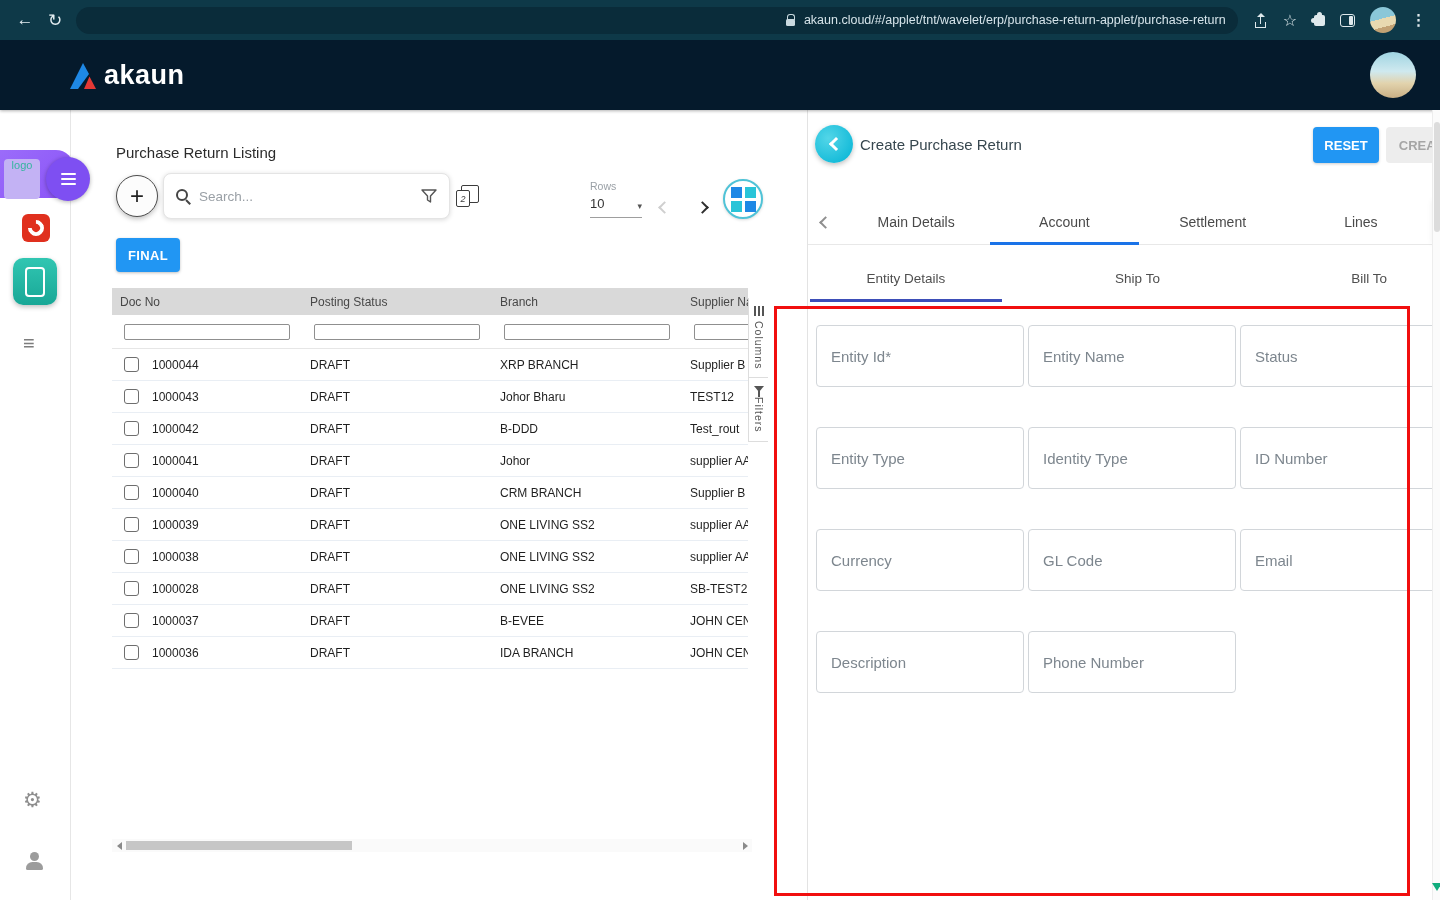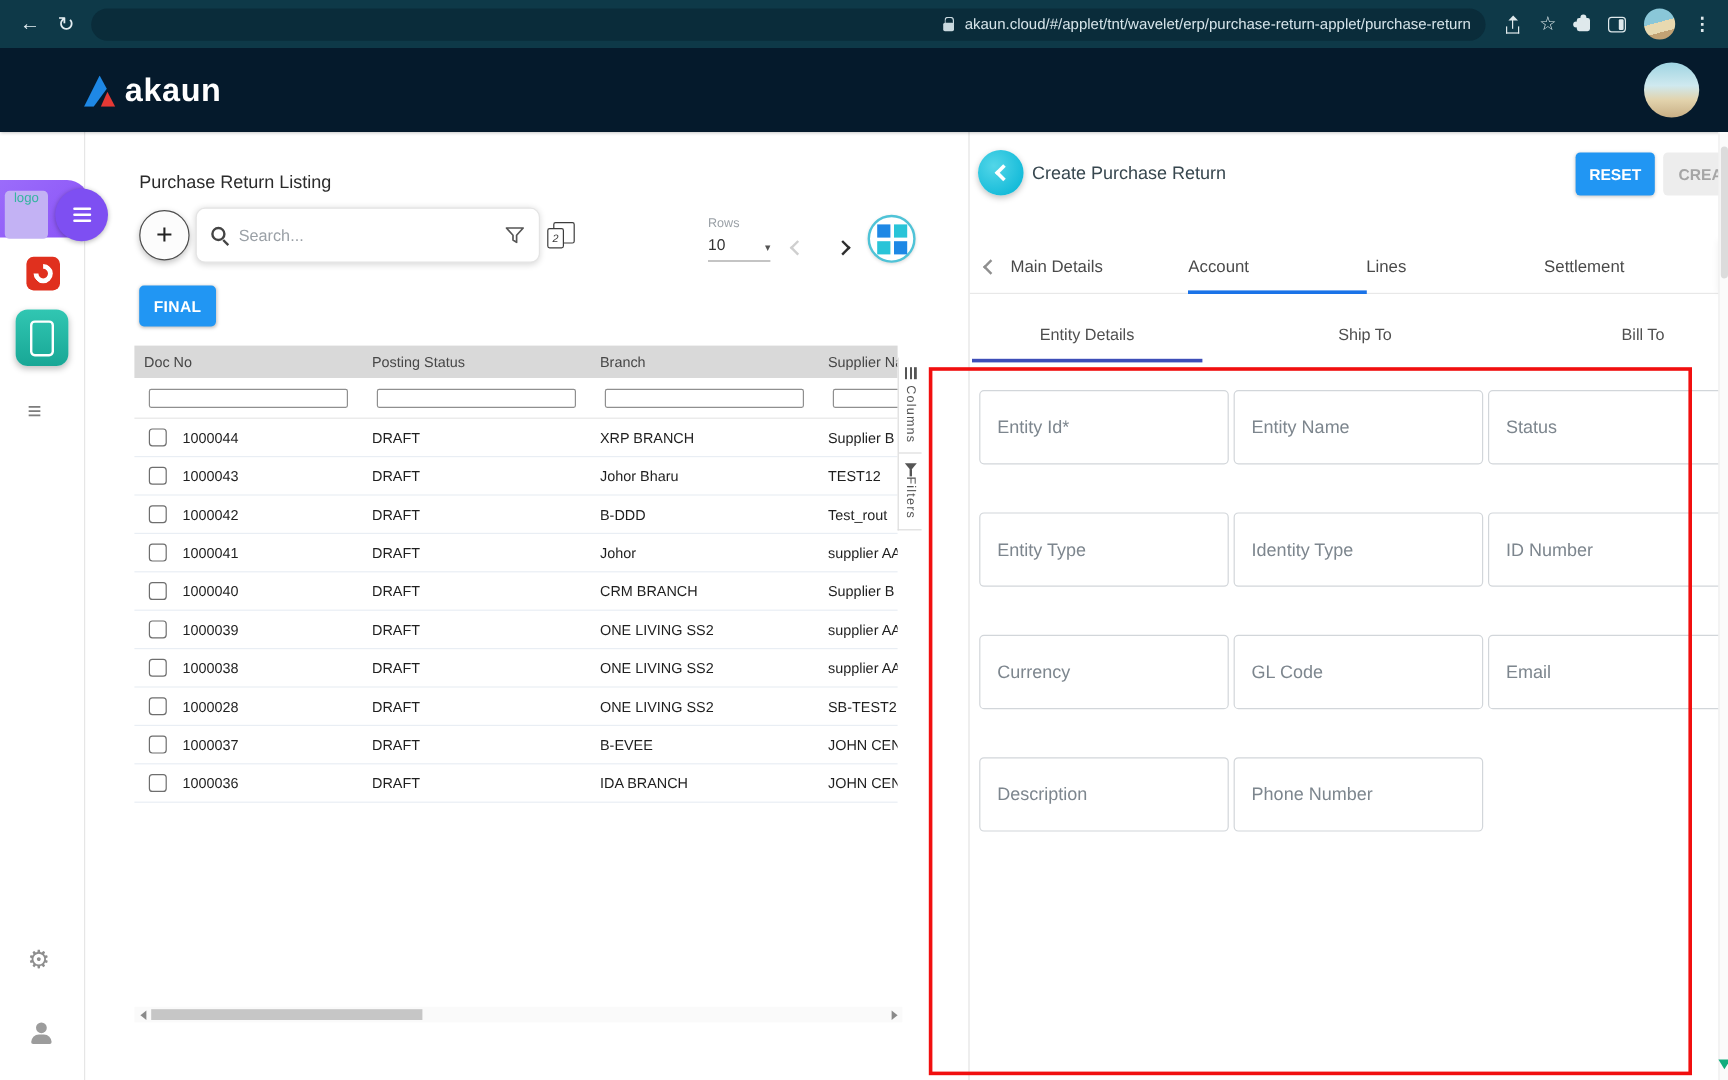--- a/index.html
+++ b/index.html
@@ -103,21 +103,21 @@
   .detail{position:absolute;top:110px;left:807px;width:660px;bottom:0;background:#fff;border-left:1px solid #e3e3e3;overflow:hidden;}
   .back-fab{position:absolute;top:15px;left:7px;width:38px;height:38px;border-radius:50%;background:radial-gradient(circle at 35% 35%,#53d6e8,#00b2d4);box-shadow:0 2px 5px rgba(0,0,0,.25);display:flex;align-items:center;justify-content:center;cursor:pointer;}
   .back-fab .chev{border-color:#fff;border-width:0 3px 3px 0;width:10px;height:10px;margin-left:4px;}
   .detail-title{position:absolute;top:26px;left:52px;font-size:15px;color:#37474f;}
   .reset-btn{position:absolute;top:17px;left:505px;width:66px;height:36px;background:#2196f3;color:#fff;font-size:13px;font-weight:bold;border:none;border-radius:4px;display:flex;align-items:center;justify-content:center;cursor:pointer;box-shadow:0 1px 3px rgba(0,0,0,.2);}
   .create-btn{position:absolute;top:17px;left:578px;width:78px;height:36px;background:#ededed;color:#a5a5a5;font-size:13px;font-weight:bold;border:none;border-radius:4px;display:flex;align-items:center;justify-content:center;cursor:not-allowed;}
   .tabs-row{position:absolute;top:90px;left:0;right:0;height:45px;border-bottom:1px solid #e8e8e8;display:flex;align-items:stretch;}
   .tabs-scroll-left{width:34px;display:flex;align-items:center;justify-content:center;cursor:pointer;}
   .tabs-scroll-left .chev{border-color:#8f8f8f;}
   .tabs{flex:1;display:flex;}
-  .tab{flex:1;text-align:left;font-size:14px;color:#4a4a4a;position:relative;line-height:45px;cursor:pointer;white-space:nowrap;}
+  .tab{flex:1;text-align:center;font-size:14px;color:#4a4a4a;position:relative;line-height:45px;cursor:pointer;white-space:nowrap;}
   .tab.active::after{content:"";position:absolute;left:0;right:0;bottom:-1px;height:3px;background:#1a73e8;}
   .tabs-scroll-right{width:32px;display:flex;align-items:center;justify-content:center;border-left:1px solid #e5e5e5;box-shadow:-3px 0 6px rgba(0,0,0,.06);cursor:pointer;background:#fff;}
   .subtabs{position:absolute;top:146px;left:0;right:0;height:46px;display:flex;gap:36px;}
   .subtab{flex:1;text-align:center;line-height:46px;font-size:13.5px;color:#4f4f4f;position:relative;cursor:pointer;}
   .subtab.active::after{content:"";position:absolute;left:2px;right:2px;bottom:0;height:3px;background:#3d4eb8;}
   .form-grid{position:absolute;top:215px;left:8px;width:632px;display:grid;grid-template-columns:1fr 1fr 1fr;column-gap:4px;row-gap:40px;}
   .field{height:62px;border:1px solid #d2d6da;border-radius:4px;display:flex;align-items:center;padding-left:14px;font-size:15px;color:#7d868e;background:#fff;cursor:text;overflow:hidden;white-space:nowrap;}
   
   .annotation{position:absolute;left:774px;top:306px;width:636px;height:590px;border:3px solid #f10f0f;z-index:60;pointer-events:none;}
   .right-scrollbar{position:absolute;top:110px;right:0;width:8px;bottom:0;background:#fbfbfb;border-left:1px solid #ededed;z-index:12;}
@@ -366,23 +366,23 @@
   <div class="tabs-row">
     <span class="tabs-scroll-left">
         <span class="chev left"></span>
       </span>
     <div class="tabs">
 
         <div class="tab">Main Details</div>
 
         <div class="tab active">Account</div>
 
+        <div class="tab">Settlement</div>
+
         <div class="tab">Lines</div>
-
-        <div class="tab">Settlement</div>
       </div>
     <span class="tabs-scroll-right">
         <span class="chev"></span>
       </span>
   </div>
 
   <div class="subtabs">
 
       <div class="subtab active">Entity Details</div>
 

